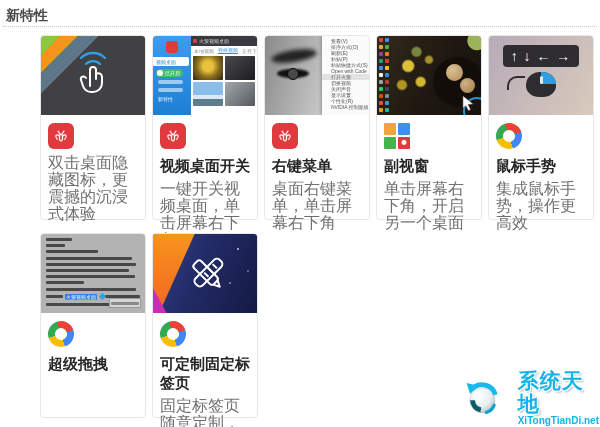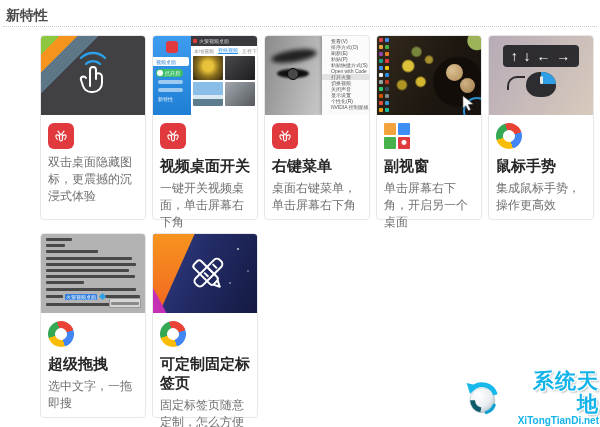--- a/index.html
+++ b/index.html
@@ -12,21 +12,21 @@
   .page-header{position:absolute;left:6px;top:7px;font-size:14px;font-weight:700;color:#4a4a4a;}
   .dotted-divider{position:absolute;left:3px;right:3px;top:26px;border-top:1px dotted #c9c9c9;}
 
   
   .cards{position:absolute;left:40px;top:35px;width:560px;display:flex;flex-wrap:wrap;gap:13px 6px;}
   .card{width:104px;height:183px;background:#fff;border:1px solid #e7e7e7;border-radius:4px;}
   .thumb{height:79px;border-radius:3px 3px 0 0;position:relative;overflow:hidden;}
   .cicon{width:26px;height:26px;margin:8px 0 0 7px;position:relative;}
   .cicon.red{background:#e0393e;border-radius:6px;display:flex;align-items:center;justify-content:center;}
   .ctitle{margin:7px 7px 0;font-size:15px;font-weight:700;color:#262626;line-height:19px;letter-spacing:0;}
-  .cdesc{margin:5px 7px 0;font-size:12px;color:#707070;line-height:17px;}
+  .cdesc{margin:5px 7px 0;font-size:16px;color:#707070;line-height:17px;}
 
   
   .ring{border-radius:50%;background:conic-gradient(#ea4335 0 25%,#4285f4 0 50%,#fbbc05 0 75%,#34a853 0 100%);transform:rotate(-18deg);}
   .ring:after{content:"";position:absolute;inset:7px;background:#fff;border-radius:50%;}
   
   .win{display:grid;grid-template-columns:1fr 1fr;grid-template-rows:1fr 1fr;gap:2px;}
   .win b{border-radius:1px;}
   .win .q1{background:#f2a33c;}.win .q2{background:#3f8ef3;}.win .q3{background:#47b14b;}
   .win .q4{background:#e0393e;background-image:radial-gradient(circle at 50% 45%,rgba(255,255,255,.95) 0 2px,rgba(255,255,255,0) 3px);}
 
@@ -101,21 +101,21 @@
 
   
   .t7{background:linear-gradient(115deg,#33418f 0%,#232b66 45%,#141a42 100%);}
   .t7 .oband{position:absolute;inset:0;background:linear-gradient(#f7941e,#f26522);clip-path:polygon(0 0,40% 0,6% 100%,0 100%);}
   .t7 .mband{position:absolute;inset:0;background:#c42fb4;clip-path:polygon(0 68%,13% 100%,0 100%);}
   .t7 svg{position:absolute;left:30px;top:16px;}
   .t7 .spark{position:absolute;width:2px;height:2px;border-radius:50%;background:rgba(255,255,255,.8);right:18px;top:14px;box-shadow:-8px 34px 0 rgba(255,255,255,.5),10px 22px 0 rgba(255,255,255,.4);}
 
   
   .watermark{position:absolute;right:1px;bottom:1px;width:134px;height:56px;background:#fff;display:flex;align-items:center;}
-  .wm-text{display:flex;flex-direction:column;align-items:flex-end;margin-left:18px;text-align:right;}
+  .wm-text{display:flex;flex-direction:column;align-items:flex-end;margin-left:18px;}
   .wm-title{font-size:21px;font-weight:800;color:#14b4ea;letter-spacing:1px;line-height:23px;
     text-shadow:-1px -1px 0 #fff,1px -1px 0 #fff,-1px 1px 0 #fff,1px 1px 0 #fff,2px 2px 2px rgba(30,60,80,.35);}
   .wm-site{font-size:10px;font-weight:700;color:#14b4ea;line-height:12px;
     text-shadow:-1px -1px 0 #fff,1px -1px 0 #fff,-1px 1px 0 #fff,1px 1px 0 #fff;}
 </style>
 </head>
 <body>
 
 <div class="page-header">新特性</div>
 <div class="dotted-divider"></div>
@@ -275,21 +275,20 @@
         <div class="dragcur"></div>
         <div class="ln" style="flex:1"></div>
       </div>
       <div class="ln" style="width:80%"></div>
       <div class="tip">
           <b></b>
         </div>
     </div>
     <div class="cicon ring"></div>
     <div class="ctitle">超级拖拽</div>
-    <div class="cdesc">选中文字，一拖即搜</div>
   </div>
 
   <div class="card">
     <div class="thumb t7">
       <div class="oband"></div>
       <div class="mband"></div>
       <div class="spark"></div>
       <svg width="48" height="48" viewBox="0 0 48 48">
         <g fill="none" stroke="#fff" stroke-width="2" stroke-linejoin="round">
           <g transform="rotate(45 24 24)">

